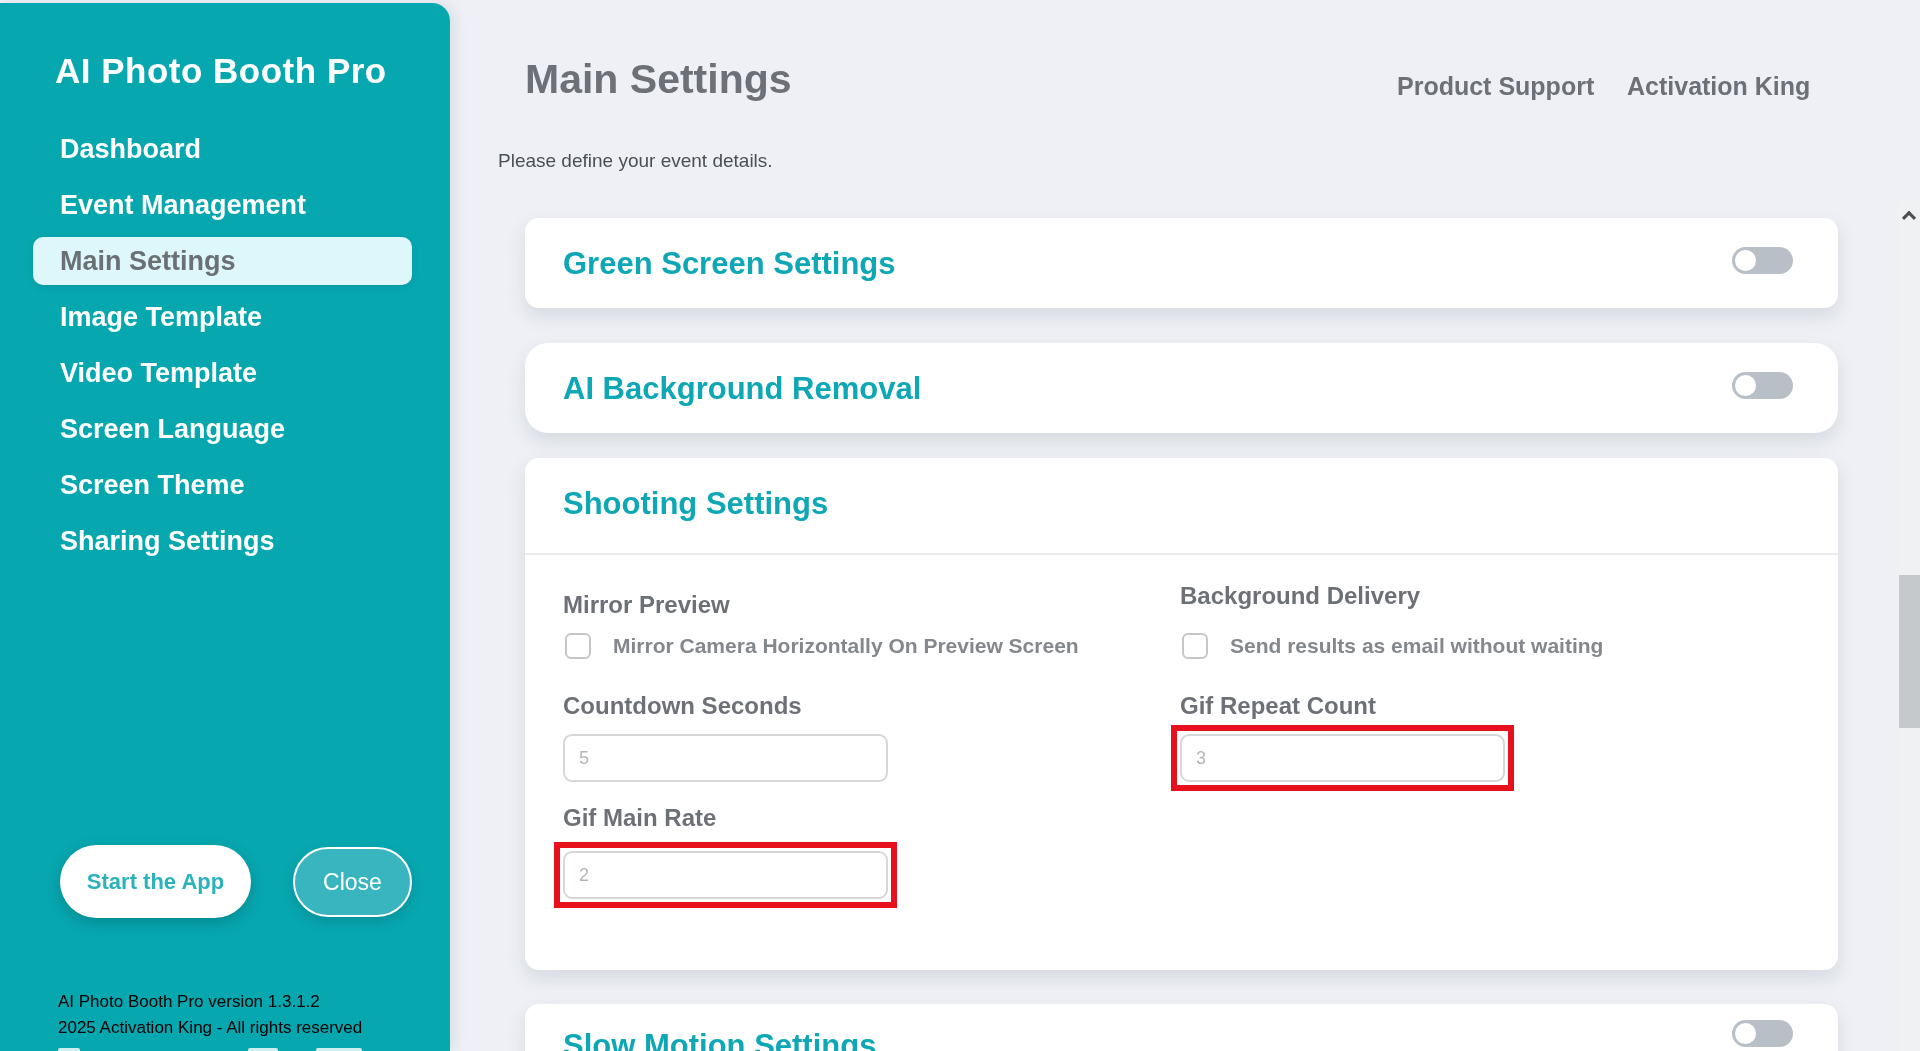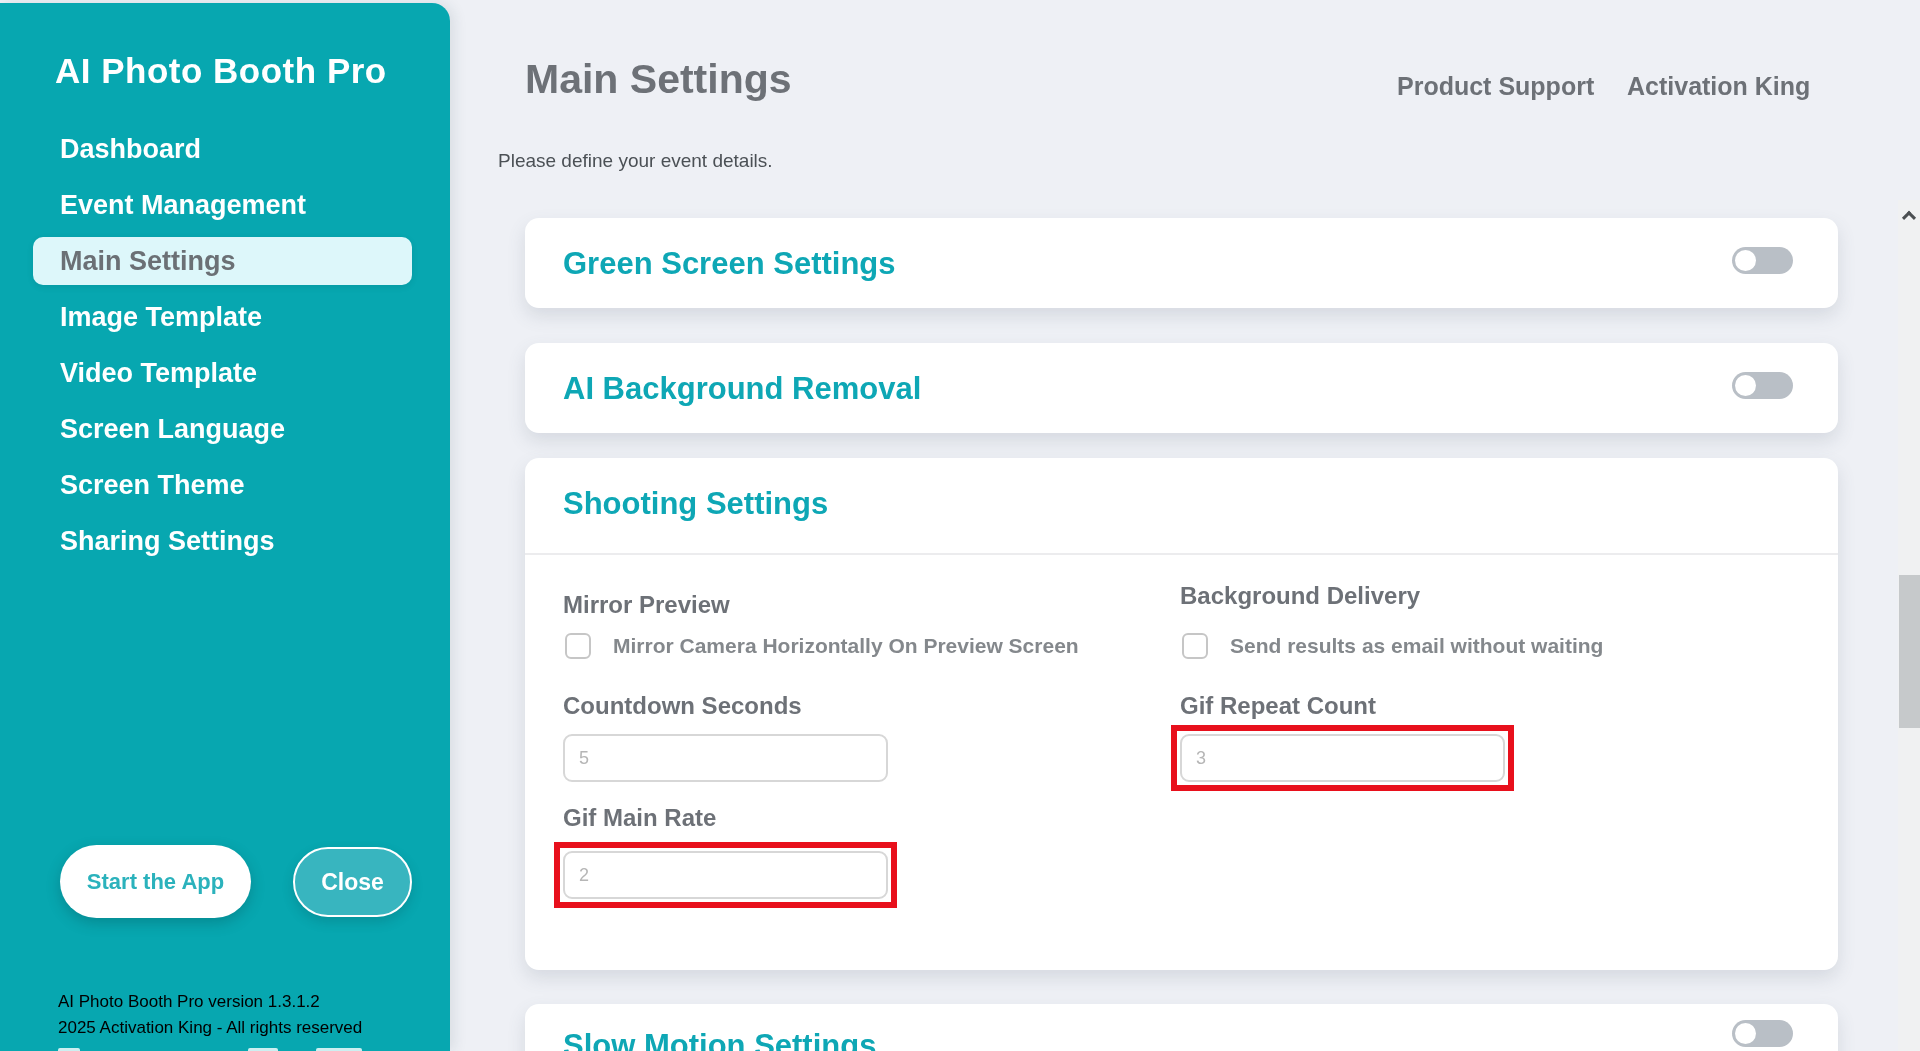--- a/index.html
+++ b/index.html
@@ -27,21 +27,21 @@
 
   .btn-row { position:absolute; left:60px; top:842px; width:360px; height:76px; }
   .btn-start {
     position:absolute; left:0; top:0; width:191px; height:73px; border-radius:37px;
     background:#ffffff; color:#2bb2bc; font-size:22px; font-weight:700;
     display:flex; align-items:center; justify-content:center; cursor:pointer;
     box-shadow:0 5px 14px rgba(0,50,55,0.25); border:none; font-family:inherit;
   }
   .btn-close {
     position:absolute; left:233px; top:2px; width:119px; height:70px; border-radius:36px;
-    background:#38b5bf; color:#ffffff; font-size:23px; font-weight:700;
+    background:#38b5bf; color:#ffffff; font-size:23px; font-weight:400;
     display:flex; align-items:center; justify-content:center; cursor:pointer;
     border:2px solid #ffffff; box-shadow:0 5px 12px rgba(0,50,55,0.18); font-family:inherit;
   }
   .side-footer { position:absolute; left:58px; top:986px; color:#000000; font-size:17px; line-height:26px; white-space:nowrap; }
   .footer-clip { position:absolute; left:58px; top:1045px; height:6px; width:330px; overflow:hidden; }
   .footer-clip i { position:absolute; top:0; height:6px; background:#cdeff1; border-radius:2px; }
   .footer-clip i:nth-child(1){ left:0; width:22px; }
   .footer-clip i:nth-child(2){ left:190px; width:30px; }
   .footer-clip i:nth-child(3){ left:258px; width:46px; }
 
@@ -122,21 +122,21 @@
   <div class="top-link link-activation">Activation King</div>
   <div class="page-subtitle">Please define your event details.</div>
 
   <div class="card" style="top:218px; height:90px;">
     <div class="card-title" style="top:28px;">Green Screen Settings</div>
     <div class="toggle" style="top:29px;">
         <span class="knob"></span>
       </div>
   </div>
 
-  <div class="card" style="top:343px; height:90px;">
+  <div class="card" style="top:343px; height:90px;border-radius:23px;">
     <div class="card-title" style="top:28px;">AI Background Removal</div>
     <div class="toggle" style="top:29px;">
         <span class="knob"></span>
       </div>
   </div>
 
   <div class="card" style="top:458px; height:512px;">
     <div class="card-title" style="top:28px;">Shooting Settings</div>
     <div class="divider"></div>
 

